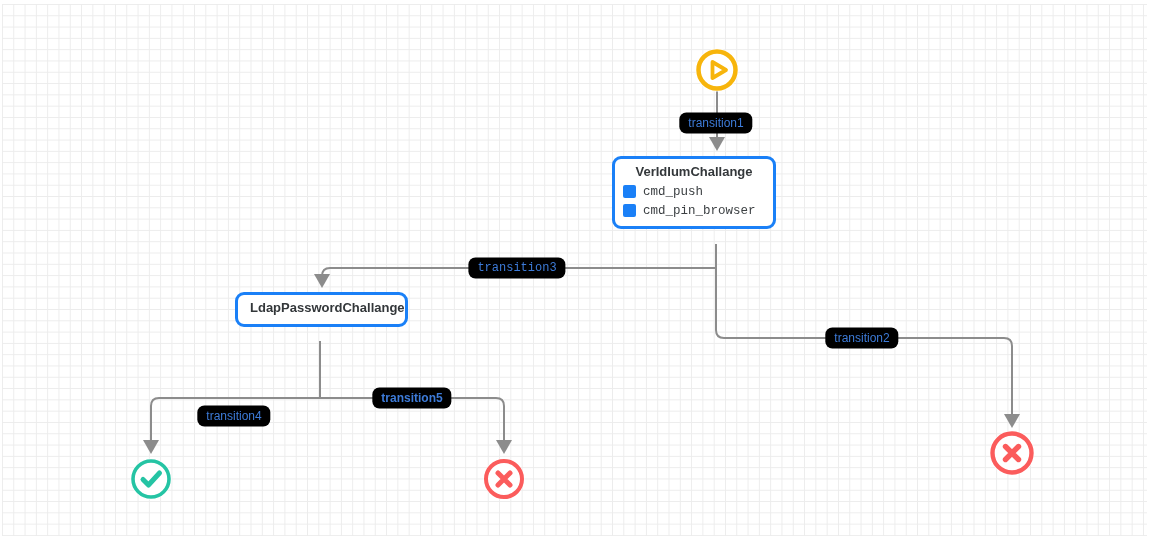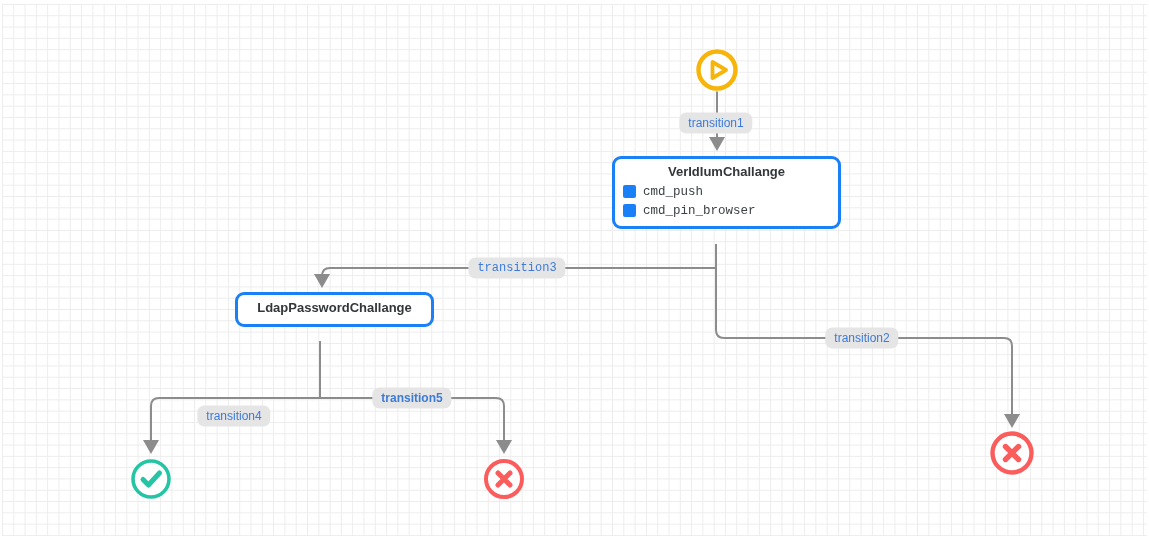--- a/index.html
+++ b/index.html
@@ -63,38 +63,38 @@
     flex: 0 0 auto;
   }
   .cmd-text {
     font-size: 12.5px;
     color: #3c4043;
   }
 
   .transition-label {
     position: absolute;
     transform: translate(-50%, -50%);
-    background: #e5e5e5;
+    background: #000000;
     color: #3d7bd8;
     font-size: 12px;
     line-height: 15px;
     padding: 3px 9px;
     border-radius: 7px;
     white-space: nowrap;
   }
 
   .terminal {
     position: absolute;
     transform: translate(-50%, -50%);
     background: #ffffff;
     border-radius: 50%;
     line-height: 0;
   }
-  .node1 { left: 612px; top: 156px; width: 229px; }
-  .node2 { left: 235px; top: 292px; width: 199px; }
+  .node1 { left: 612px; top: 156px; width: 164px; }
+  .node2 { left: 235px; top: 292px; width: 173px; }
 </style>
 </head>
 <body>
 
 <div class="canvas">
   <div class="grid"></div>
 
   <svg class="edges" viewBox="0 0 1149 542">
     <defs>
       <marker id="arrow" markerWidth="9" markerHeight="9" refX="6" refY="4" orient="auto">

